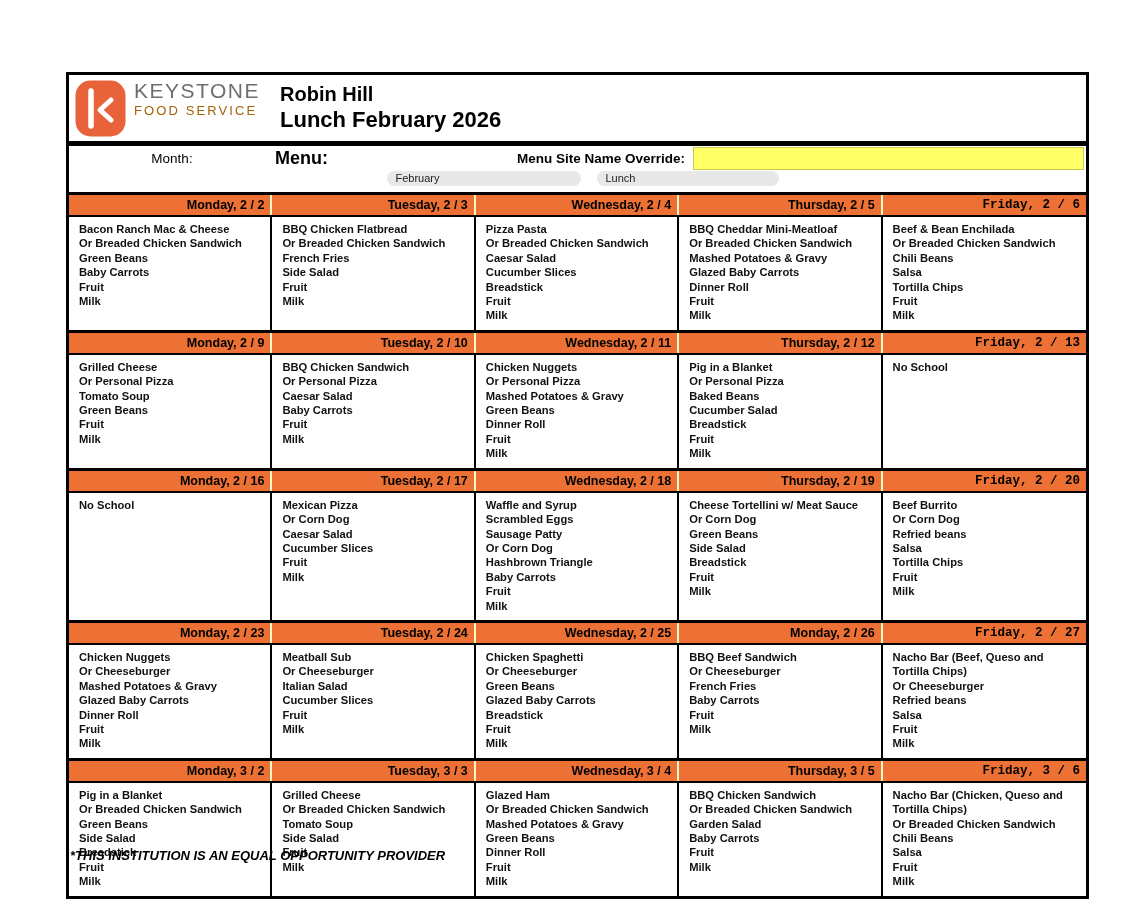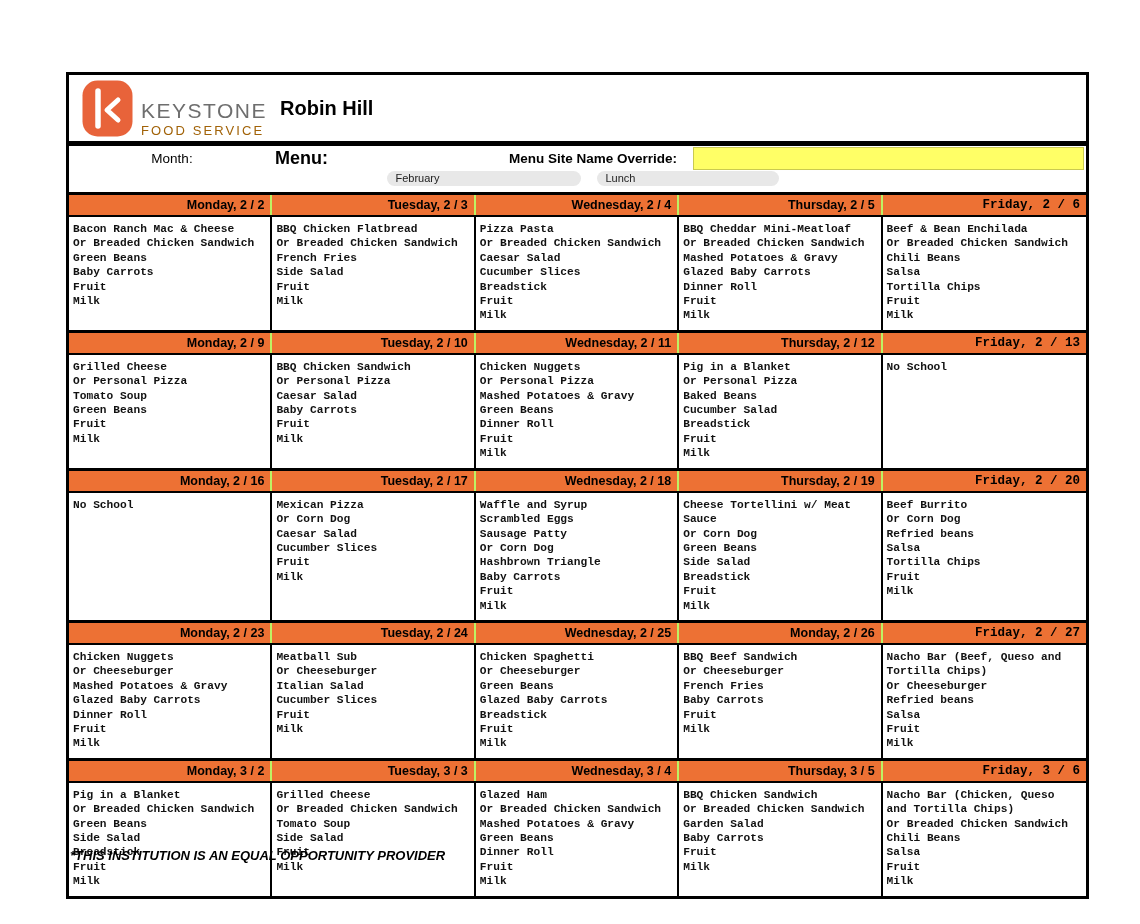--- a/index.html
+++ b/index.html
@@ -3,51 +3,51 @@
 <meta charset="utf-8">
 <style>
   html,body{margin:0;padding:0;background:#ffffff;width:1140px;height:924px;
     font-family:"Liberation Sans", sans-serif;-webkit-font-smoothing:antialiased;}
   #canvas{position:relative;width:1140px;height:924px;background:#fff;overflow:hidden;}
 
   .menu-table{position:absolute;left:66px;top:72px;width:1017px;border:3px solid #000;background:#fff;}
 
   
   .brand-row{display:flex;align-items:center;height:66px;border-bottom:5px solid #000;background:#fff;}
-  .brand-cell{width:204px;display:flex;align-items:flex-end;padding-left:13px;box-sizing:border-box;flex:0 0 auto;}
+  .brand-cell{width:204px;display:flex;align-items:flex-start;padding-left:6px;box-sizing:border-box;flex:0 0 auto;}
   .logo-mark{width:51px;height:57px;flex:0 0 auto;}
   .logo-words{margin-left:8px;line-height:1;}
   .logo-keystone{font-size:21px;letter-spacing:1.5px;color:#6e6e6e;font-weight:400;}
   .logo-foodservice{font-size:13px;letter-spacing:2.1px;color:#a16207;font-weight:400;margin-top:3px;}
   .title-cell{padding-left:7px;}
   .title-line1{font-size:20px;font-weight:bold;color:#000;line-height:1.15;}
   .title-line2{font-size:22px;font-weight:bold;color:#000;line-height:1.25;}
 
   
   .form-section{background:#fff;padding:2px 0 5px;}
   .form-labels{display:flex;align-items:center;height:20px;}
   .fl-month{width:206px;text-align:center;font-weight:normal;font-size:13.5px;}
   .fl-menu{width:206px;text-align:left;font-weight:bold;font-size:18px;}
-  .fl-override{width:212px;text-align:right;font-weight:bold;font-size:13.5px;padding-right:16px;box-sizing:border-box;}
+  .fl-override{width:212px;text-align:right;font-weight:bold;font-size:13.5px;padding-right:8px;box-sizing:border-box;}
   .fl-yellowwrap{flex:1;padding-right:2px;}
   .override-field{height:21px;background:var(--highlight-yellow,#ffff66);border:1px solid #caca50;}
   .form-values{display:flex;align-items:center;height:18px;margin-top:1px;justify-content:center;}
   .pill{background:#e8e8e8;border-radius:8px;height:15px;font-size:11px;color:#222;
         display:flex;align-items:center;padding-left:9px;box-sizing:border-box;}
   .pill-month{width:194px;margin-left:10px;}
   .pill-menu{width:182px;margin-left:16px;}
 
   
   .week-header{display:grid;grid-template-columns:repeat(5,1fr);background:var(--accent-orange,#ed7134);
                border-top:3px solid #000;border-bottom:2px solid #000;}
-  .week-header .dh{border-right:2px solid #bef264;text-align:right;font-weight:bold;font-size:12.5px;
+  .week-header .dh{border-right:2px solid #fef9c3;text-align:right;font-weight:bold;font-size:12.5px;
                    color:#000;padding:3px 6px 3px 2px;box-sizing:border-box;}
   .week-header .dh:last-child{border-right:none;font-family:Liberation Mono, monospace;}
   .week-body{display:grid;grid-template-columns:repeat(5,1fr);background:#fff;}
-  .week-body .dc{border-right:2px solid #000;padding:5px 5px 7px 4px;box-sizing:border-box;min-height:104px;font-family:Liberation Mono, monospace;}
+  .week-body .dc{border-right:2px solid #000;padding:5px 5px 7px 10px;box-sizing:border-box;min-height:104px;}
   .week-body .dc:last-child{border-right:none;border-radius:19px;}
   .menu-item{font-weight:bold;font-size:11.2px;line-height:14.4px;color:#111;}
 
   .footer-note{position:absolute;left:70px;top:848px;font-size:13px;font-weight:bold;font-style:italic;color:#000;}
 </style>
 </head>
 <body>
 
 <div id="canvas">
   <div class="menu-table">
@@ -59,20 +59,21 @@
           <line x1="16" y1="11" x2="16" y2="46" stroke="#fff" stroke-width="5.5" stroke-linecap="round"></line>
           <path d="M36 20 L25 30 L36 40" fill="none" stroke="#fff" stroke-width="5" stroke-linecap="round" stroke-linejoin="round"></path>
         </svg>
         <div class="logo-words">
           <div class="logo-keystone">KEYSTONE</div>
           <div class="logo-foodservice">FOOD SERVICE</div>
         </div>
       </div>
       <div class="title-cell">
         <div class="title-line1">Robin Hill</div>
+        <div class="title-line2">Lunch February 2026</div>
       </div>
     </div>
 
     <div class="form-section">
       <div class="form-labels">
         <div class="fl-month">Month:</div>
         <div class="fl-menu">Menu:</div>
         <div class="fl-override">Menu Site Name Override:</div>
         <div class="fl-yellowwrap">
           <div class="override-field"></div>

